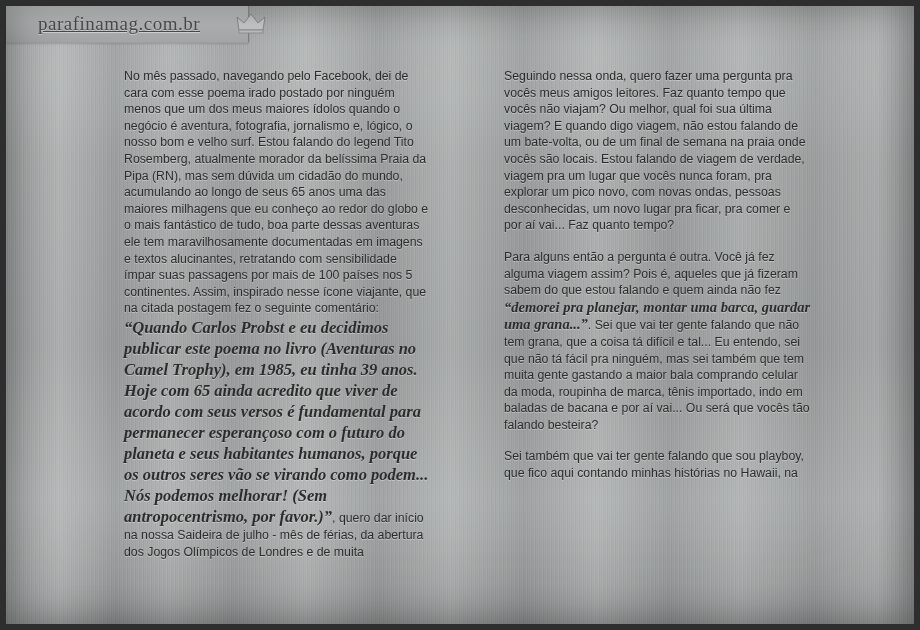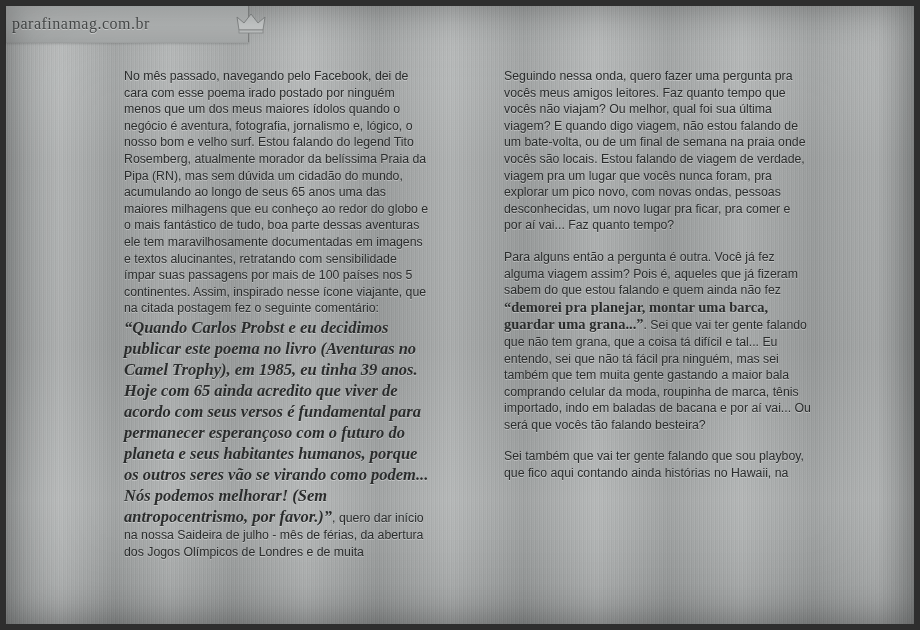--- a/index.html
+++ b/index.html
@@ -75,27 +75,28 @@
     width: 242px;
     height: 36px;
     background: linear-gradient(180deg, #c9cccc 0%, #bcbfbf 45%, #a9acac 100%);
     border-right: 1px solid rgba(0,0,0,0.25);
     border-bottom: 1px solid rgba(0,0,0,0.18);
     display: flex;
     align-items: center;
     box-shadow: 0 1px 2px rgba(0,0,0,0.15);
   }
   .logo-text {
-    padding-left: 6px;
+    padding-left: 32px;
     font-family: "Liberation Serif", serif;
-    font-size: 16px;
+    font-size: 19px;
     letter-spacing: 0.5px;
     color: #4c4f4f;
     text-shadow: 0 1px 0 rgba(255,255,255,0.55);
     white-space: nowrap;
+    text-decoration: underline;
   }
   .crown {
     position: absolute;
     left: 228px;
     top: 2px;
     width: 34px;
     height: 30px;
   }
 
   
@@ -125,20 +126,21 @@
   
   .poem {
     font-family: "Liberation Serif", serif;
     font-style: italic;
     font-weight: bold;
     font-size: 16.5px;
     line-height: 21px;
   }
   .quote-inline {
     font-family: "Liberation Serif", serif;
+    font-style: italic;
     font-weight: bold;
     font-size: 14.5px;
   }
   .flow { display: inline; }
 </style>
 </head>
 <body>
 
 <div id="page">
 
@@ -156,17 +158,17 @@
 
   <div class="columns">
 
     <div class="col col-left">
       <p><span class="flow">No mês passado, navegando pelo Facebook, dei de cara com esse poema irado postado por ninguém menos que um dos meus maiores ídolos quando o negócio é aventura, fotografia, jornalismo e, lógico, o nosso bom e velho surf. Estou falando do legend Tito Rosemberg, atualmente morador da belíssima Praia da Pipa (RN), mas sem dúvida um cidadão do mundo, acumulando ao longo de seus 65 anos uma das maiores milhagens que eu conheço ao redor do globo e o mais fantástico de tudo, boa parte dessas aventuras ele tem maravilhosamente documentadas em imagens e textos alucinantes, retratando com sensibilidade ímpar suas passagens por mais de 100 países nos 5 continentes. Assim, inspirado nesse ícone viajante, que na citada postagem fez o seguinte comentário: </span><span class="poem">“Quando Carlos Probst e eu decidimos publicar este poema no livro (Aventuras no Camel Trophy), em 1985, eu tinha 39 anos. Hoje com 65 ainda acredito que viver de acordo com seus versos é fundamental para permanecer esperançoso com o futuro do planeta e seus habitantes humanos, porque os outros seres vão se virando como podem... Nós podemos melhorar! (Sem antropocentrismo, por favor.)”</span><span class="flow">, quero dar início na nossa Saideira de julho - mês de férias, da abertura dos Jogos Olímpicos de Londres e de muita</span></p>
     </div>
 
     <div class="col col-right">
       <p>Seguindo nessa onda, quero fazer uma pergunta pra vocês meus amigos leitores. Faz quanto tempo que vocês não viajam? Ou melhor, qual foi sua última viagem? E quando digo viagem, não estou falando de um bate-volta, ou de um final de semana na praia onde vocês são locais. Estou falando de viagem de verdade, viagem pra um lugar que vocês nunca foram, pra explorar um pico novo, com novas ondas, pessoas desconhecidas, um novo lugar pra ficar, pra comer e por aí vai... Faz quanto tempo?</p>
       <p><span class="flow">Para alguns então a pergunta é outra. Você já fez alguma viagem assim? Pois é, aqueles que já fizeram sabem do que estou falando e quem ainda não fez </span><span class="quote-inline">“demorei pra planejar, montar uma barca, guardar uma grana...”</span><span class="flow">. Sei que vai ter gente falando que não tem grana, que a coisa tá difícil e tal... Eu entendo, sei que não tá fácil pra ninguém, mas sei também que tem muita gente gastando a maior bala comprando celular da moda, roupinha de marca, tênis importado, indo em baladas de bacana e por aí vai... Ou será que vocês tão falando besteira?</span></p>
-      <p>Sei também que vai ter gente falando que sou playboy, que fico aqui contando ainda histórias no Hawaii, na</p>
+      <p>Sei também que vai ter gente falando que sou playboy, que fico aqui contando minhas histórias no Hawaii, na</p>
     </div>
 
   </div>
 </div>
 
 </body></html>

